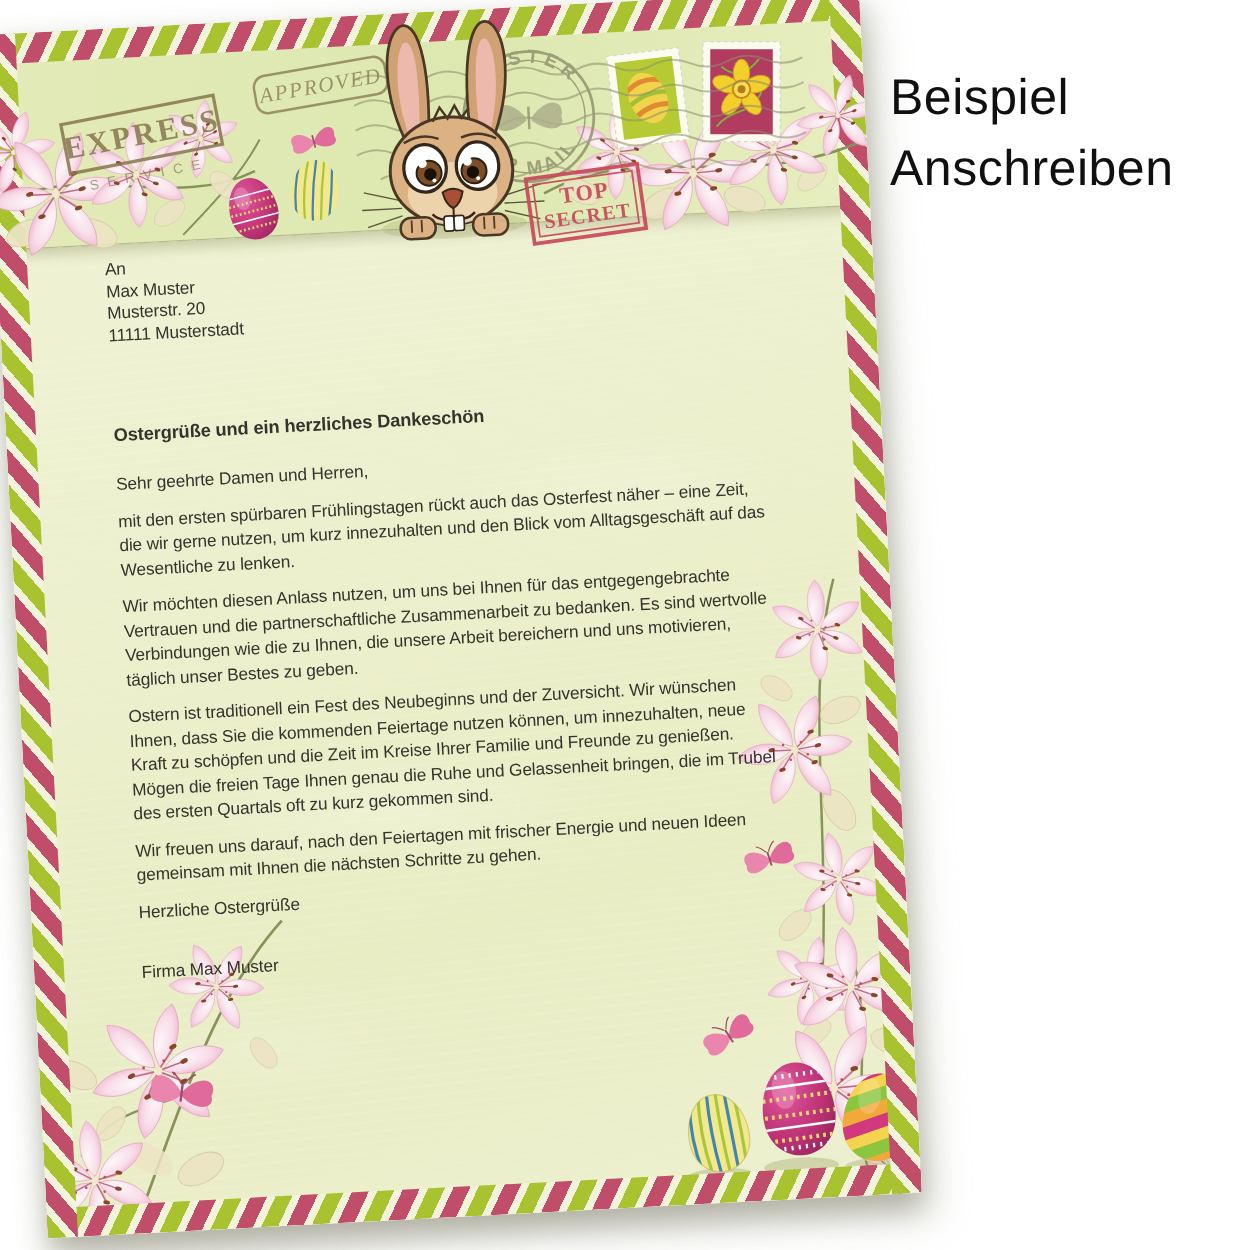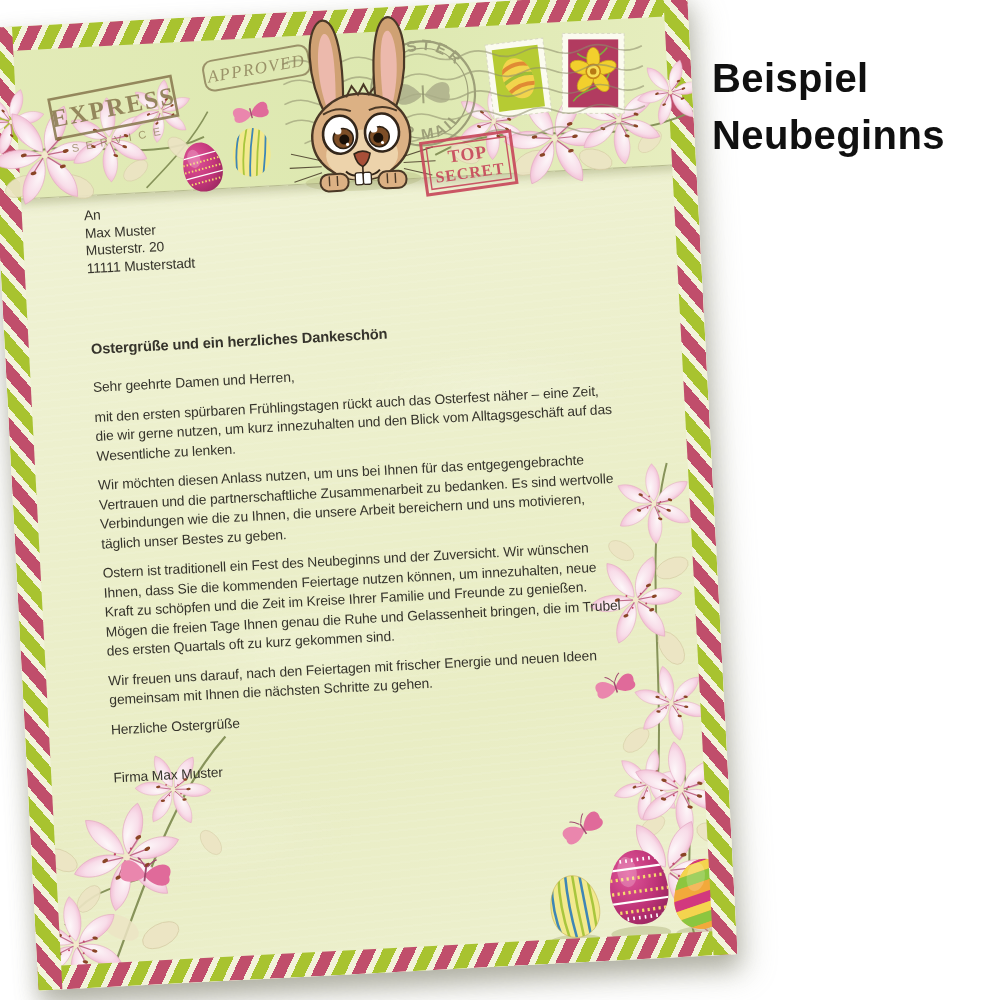--- a/index.html
+++ b/index.html
@@ -46,21 +46,21 @@
     color:#35332b;font-size:13.8px;letter-spacing:-.1px;}
   .letter .line{line-height:19.5px;white-space:nowrap;}
   .address .line{line-height:17.5px;}
   .subject{margin-top:63px;font-weight:bold;font-size:14.6px;line-height:19px;white-space:nowrap;}
   .salutation{margin-top:19px;}
   .para{margin-top:10px;}
   .closing{margin-top:10px;}
   .signature{margin-top:29px;}
 
   .caption{position:absolute;left:712px;top:50px;z-index:7;
-    font-weight:bold;font-size:40px;line-height:57px;letter-spacing:.4px;
+    font-weight:normal;font-size:40px;line-height:57px;letter-spacing:.4px;
     color:var(--caption-text,#101010);}
 </style>
 </head>
 <body>
 
 <div class="stage">
 
   <div class="sheet">
     <div class="texture"></div>
 
@@ -487,16 +487,16 @@
         <div class="line">gemeinsam mit Ihnen die nächsten Schritte zu gehen.</div>
       </div>
 
       <div class="closing line">Herzliche Ostergrüße</div>
       <div class="signature line">Firma Max Muster</div>
     </div>
   </div>
 
   <div class="caption">
     <div>Beispiel</div>
-    <div>Neubeginns</div>
+    <div>Anschreiben</div>
   </div>
 
 </div>
 
 </body></html>

